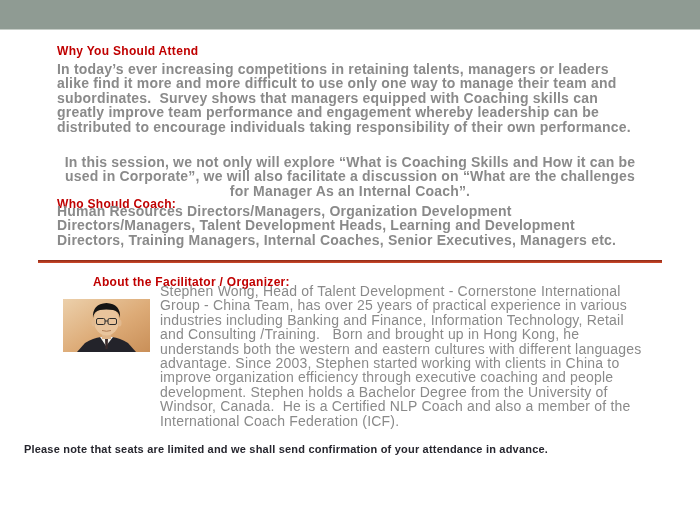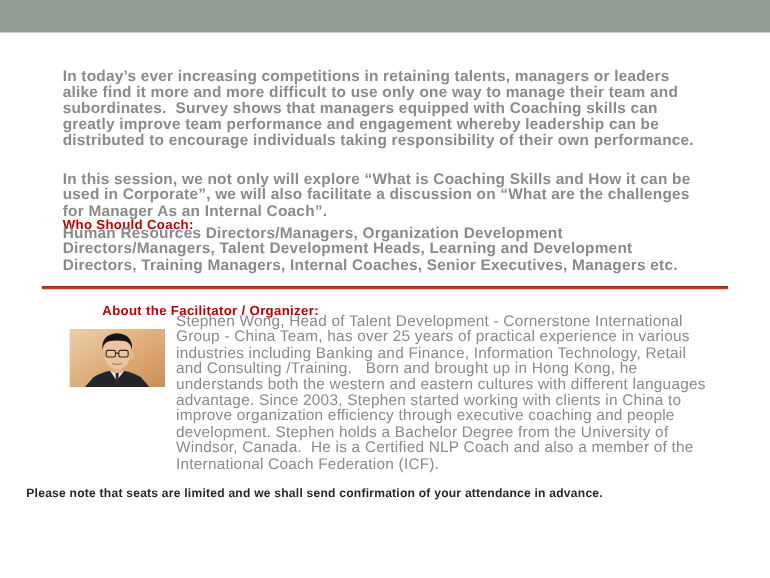--- a/index.html
+++ b/index.html
@@ -89,24 +89,25 @@
     letter-spacing: 0.2px;
   }
 </style>
 </head>
 <body>
 
 <div class="slide">
 
   <div class="top-band"></div>
 
+  <div class="heading" style="top:44px;">Why You Should Attend</div>
 
   <div class="body-para" style="top:62px;">In today’s ever increasing competitions in retaining talents, managers or leaders alike find it more and more difficult to use only one way to manage their team and subordinates.  Survey shows that managers equipped with Coaching skills can greatly improve team performance and engagement whereby leadership can be distributed to encourage individuals taking responsibility of their own performance.</div>
 
-  <div class="body-para" style="top:155px;">In this session, we not only will explore “What is Coaching Skills and How it can be used in Corporate”, we will also facilitate a discussion on “What are the challenges for Manager As an Internal Coach”.</div>
+  <div class="body-para" style="top:155px;text-align:center;">In this session, we not only will explore “What is Coaching Skills and How it can be used in Corporate”, we will also facilitate a discussion on “What are the challenges for Manager As an Internal Coach”.</div>
 
   <div class="heading" style="top:197px;">Who Should Coach:</div>
 
   <div class="body-para" style="top:204px;">Human Resources Directors/Managers, Organization Development Directors/Managers, Talent Development Heads, Learning and Development Directors, Training Managers, Internal Coaches, Senior Executives, Managers etc.</div>
 
   <div class="divider"></div>
 
   <div class="heading" style="top:275px;margin-left:36px;">About the Facilitator / Organizer:</div>
 
   <div class="photo">

